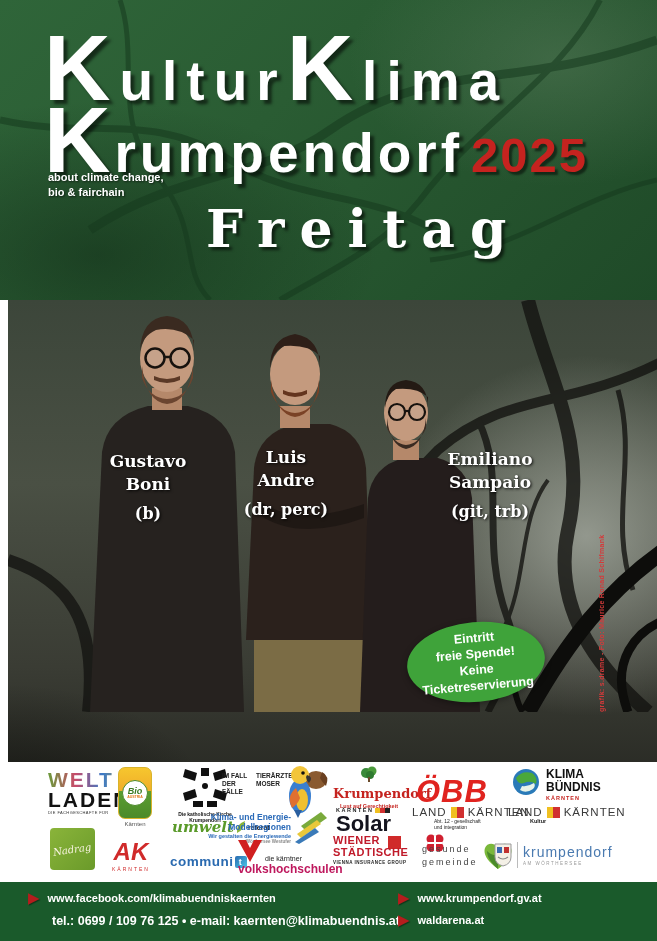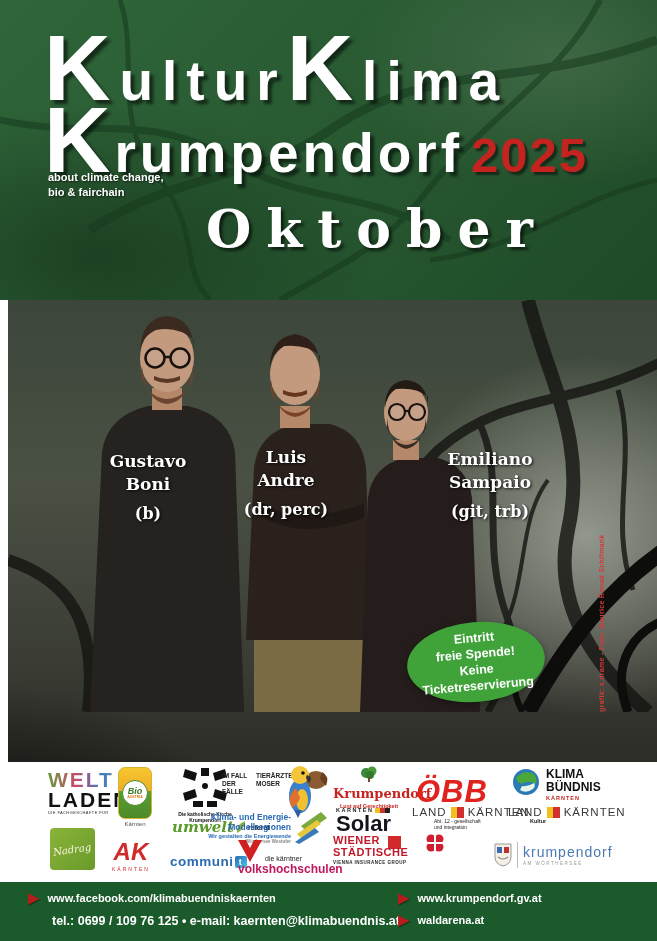--- a/index.html
+++ b/index.html
@@ -133,21 +133,21 @@
     </div>
     <div class="titleline t2">
       <span class="bigK">K</span>
         <span class="restT">rumpendorf</span>
         <span class="year">2025</span>
     </div>
     <div class="subtitle">
       <div>about climate change,</div>
       <div>bio &amp; fairchain</div>
     </div>
-    <div class="band">Oktober</div>
+    <div class="band">Freitag</div>
   </div>
 
   <div class="photo">
     <svg width="657" height="412" viewBox="0 0 657 412">
 
       <g stroke="#141411" fill="none" opacity="0.8">
         <path d="M657,60 C560,110 500,90 430,150 C390,190 360,230 340,300" stroke-width="10"></path>
         <path d="M520,0 C540,80 580,140 560,230 C545,300 580,360 640,412" stroke-width="14"></path>
         <path d="M470,120 C500,180 470,240 500,320 C515,360 490,390 480,412" stroke-width="7"></path>
         <path d="M0,260 C60,280 90,320 80,412" stroke-width="12"></path>
@@ -391,20 +391,30 @@
             <circle cx="13" cy="5" r="4.5" fill="#d02030"></circle>
           <circle cx="5" cy="13" r="4.5" fill="#d02030"></circle>
             <circle cx="13" cy="13" r="4.5" fill="#d02030"></circle>
           <rect x="8" y="2" width="2" height="14" fill="#fff"></rect>
             <rect x="2" y="8" width="14" height="2" fill="#fff"></rect>
         </svg>
       </div>
       <div class="wst-tag">VIENNA INSURANCE GROUP</div>
     </div>
 
+    <div class="logo" style="left:422px;top:80px;display:flex;align-items:center;gap:5px;">
+      <div class="gg">
+        <div>gesunde</div>
+        <div>gemeinde</div>
+      </div>
+      <svg width="30" height="28" viewBox="0 0 30 28">
+        <path d="M15,27 C4,19 0,12 2,6 C4,1 11,0 15,6 C19,0 26,1 28,6 C30,12 26,19 15,27 Z" fill="#7ab83a"></path>
+        <path d="M15,27 C8,21 4,15 4,9 C8,13 12,14 15,12 Z" fill="#4a8a2a"></path>
+      </svg>
+    </div>
 
     <div class="logo" style="left:494px;top:80px;display:flex;align-items:center;">
       <svg width="18" height="24" viewBox="0 0 18 24">
         <path d="M1,1 L17,1 L17,14 Q17,21 9,23 Q1,21 1,14 Z" fill="#f4f0e6" stroke="#999" stroke-width="1"></path>
         <rect x="3" y="4" width="5" height="6" fill="#3a6ab0"></rect>
         <rect x="10" y="4" width="5" height="6" fill="#c03030"></rect>
         <path d="M4,14 Q9,18 14,14" stroke="#888" stroke-width="1.2" fill="none"></path>
       </svg>
       <div class="vdivider"></div>
       <div>

